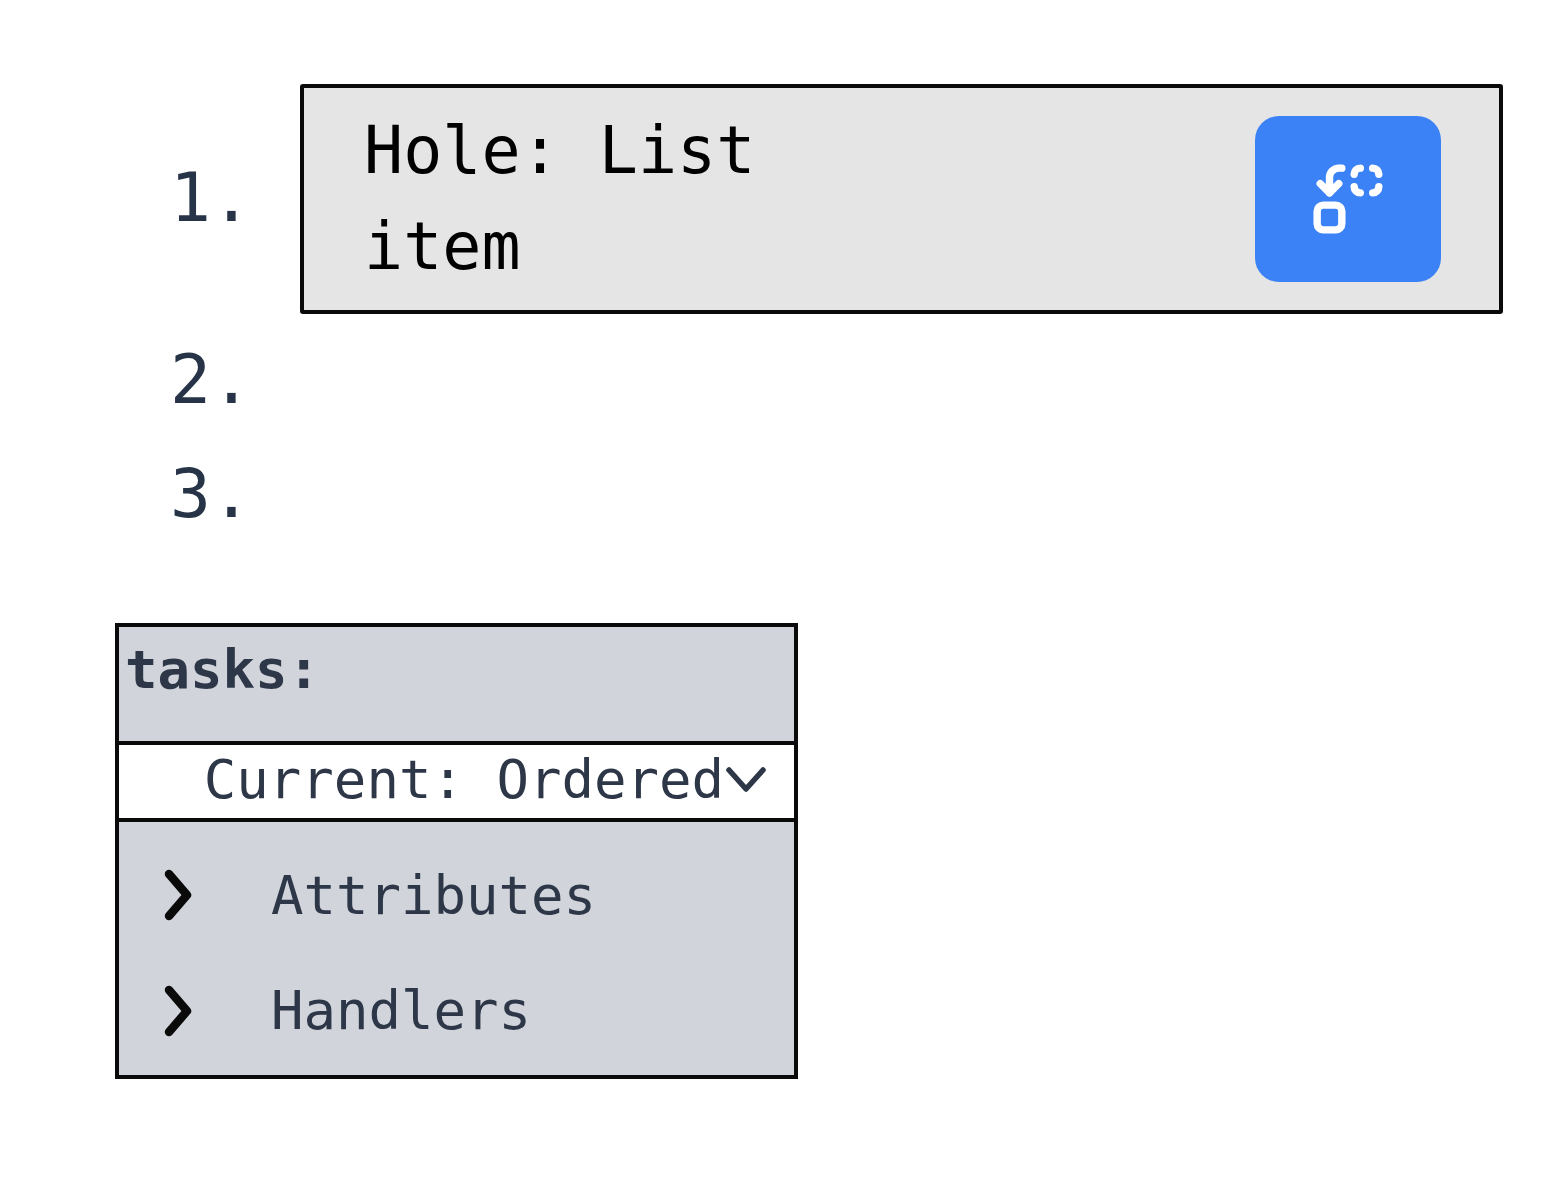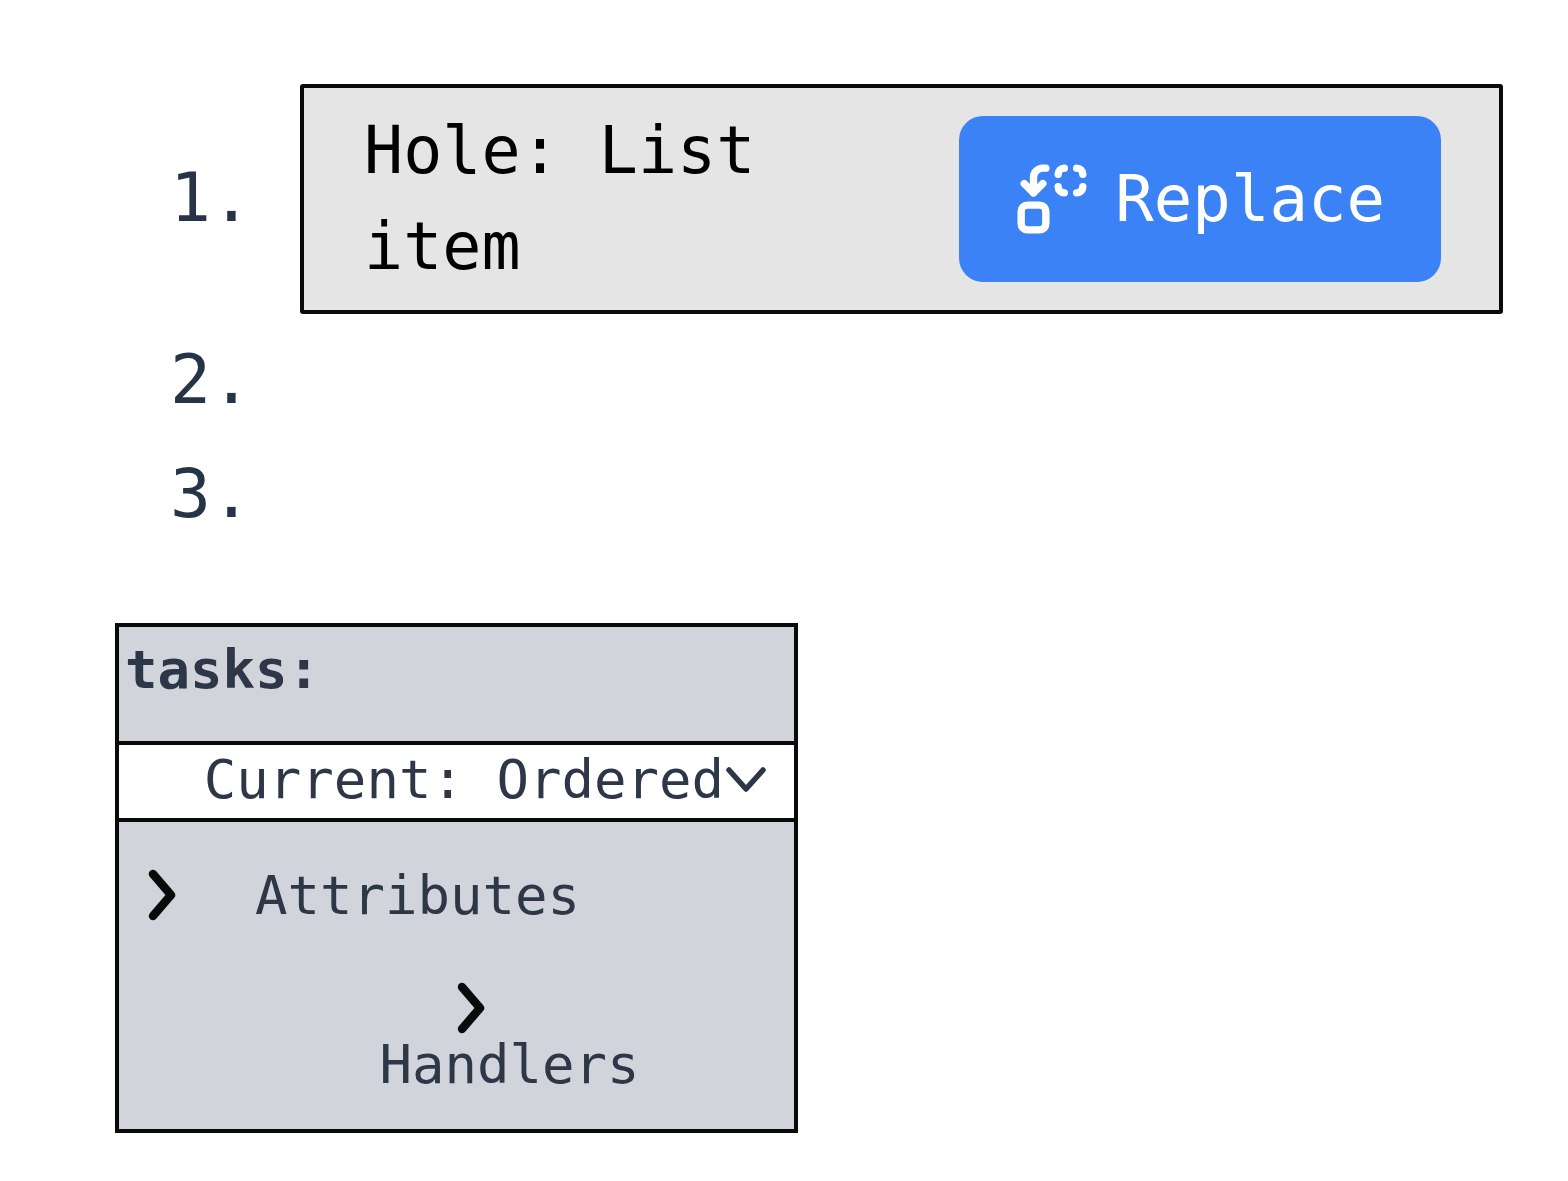--- a/index.html
+++ b/index.html
@@ -90,25 +90,25 @@
   }
   .tasks-select-value {
     font-size: 54px;
     line-height: 1.05;
     color: #2d3748;
     white-space: nowrap;
   }
   .tasks-section {
     display: flex;
     align-items: center;
-    padding-left: 28px;
+    padding-left: 44px;
     cursor: pointer;
   }
   .tasks-section--first { margin-top: 44px; }
-  .tasks-section--last  { margin-top: 56px; margin-bottom: 34px; flex-direction: column; }
+  .tasks-section--last  { margin-top: 56px; margin-bottom: 34px; }
   .section-label {
     margin-left: 78px;
     font-size: 54px;
     line-height: 1.1;
     color: #2d3748;
   }
   .chev { display: block; }
 </style>
 </head>
 <body>
@@ -126,21 +126,20 @@
             <svg width="74" height="74" viewBox="0 0 24 24" fill="none" stroke="#ffffff" stroke-width="2.4" stroke-linecap="round" stroke-linejoin="round">
               <path d="M14 4a2 2 0 0 1 2-2"></path>
               <path d="M16 10a2 2 0 0 1-2-2"></path>
               <path d="M20 2a2 2 0 0 1 2 2"></path>
               <path d="M22 8a2 2 0 0 1-2 2"></path>
               <path d="m3 7 3 3 3-3"></path>
               <path d="M6 10V5a3 3 0 0 1 3-3h1"></path>
               <rect x="2" y="14" width="8" height="8" rx="2"></rect>
             </svg>
           </span>
-          <span>Replace</span>
         </button>
       </div>
     </div>
 
     <div class="list-row list-row--empty">
       <div class="marker">2.</div>
     </div>
 
     <div class="list-row list-row--empty">
       <div class="marker">3.</div>

